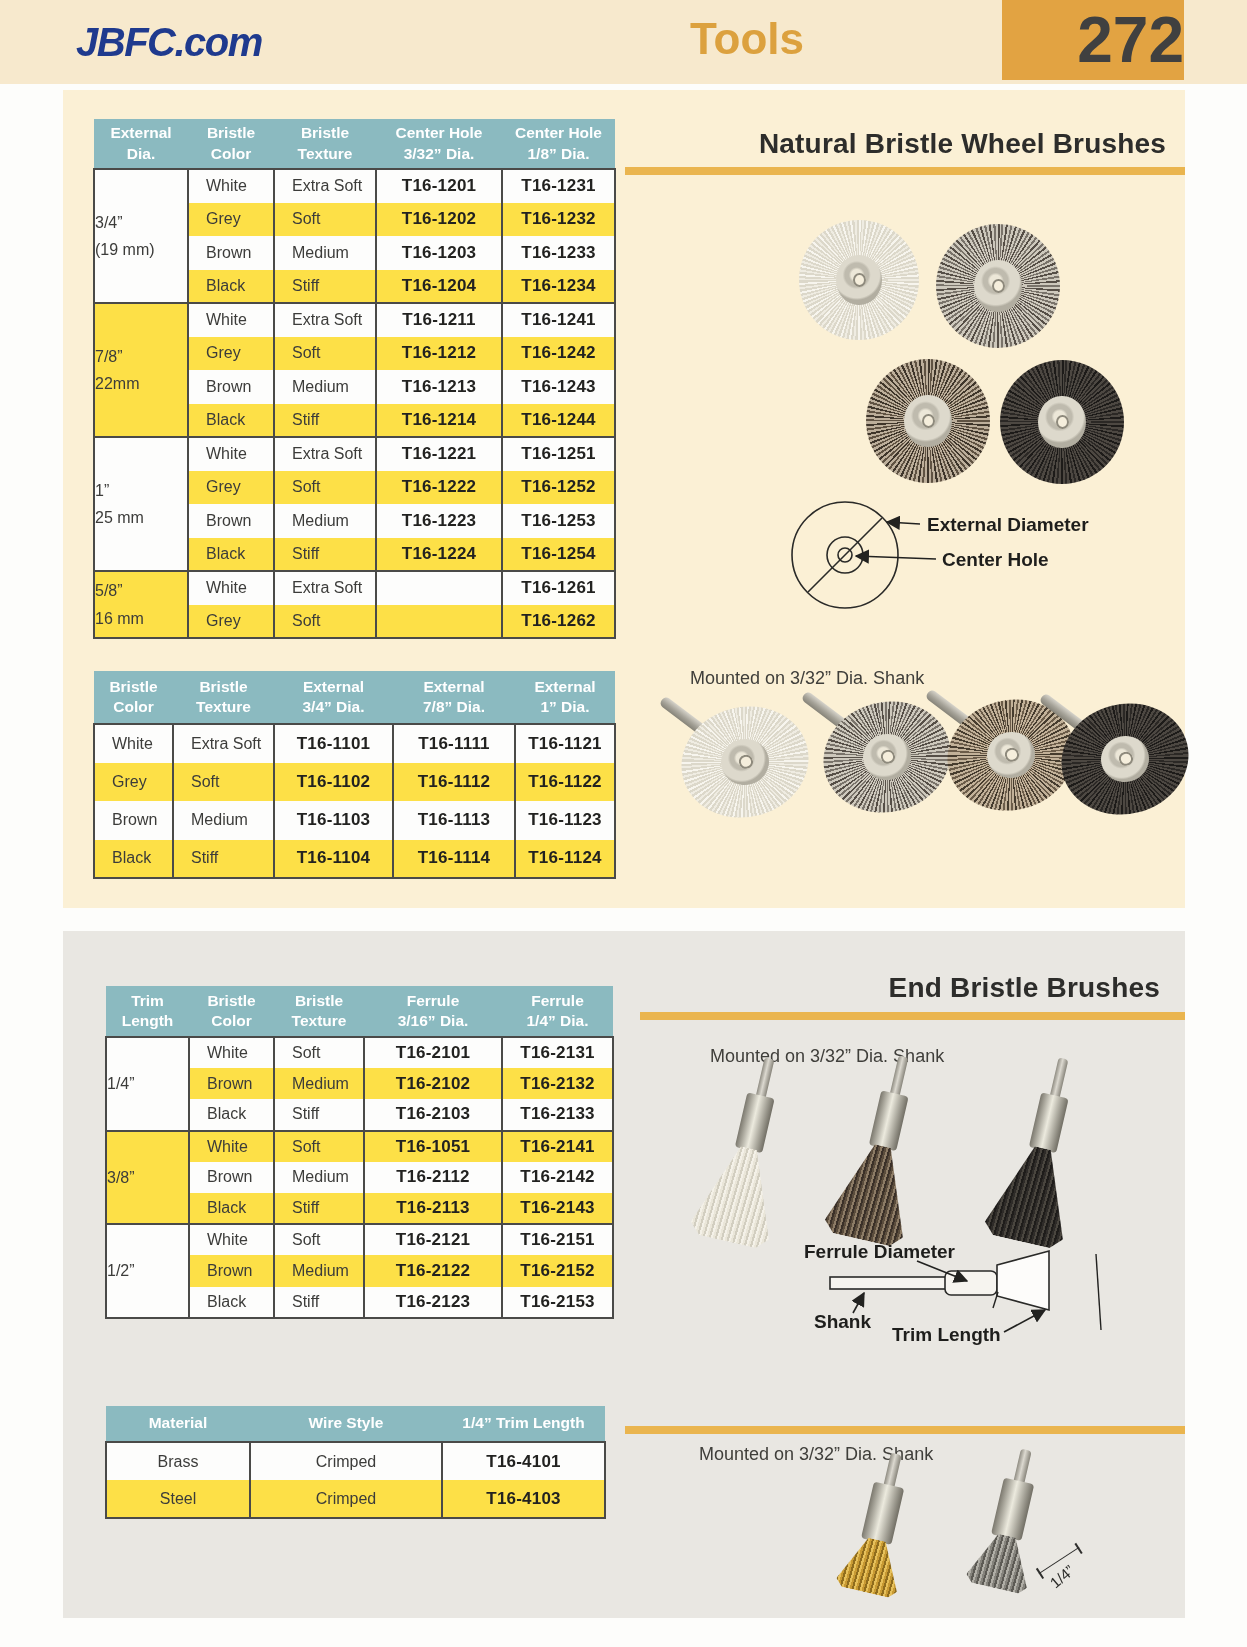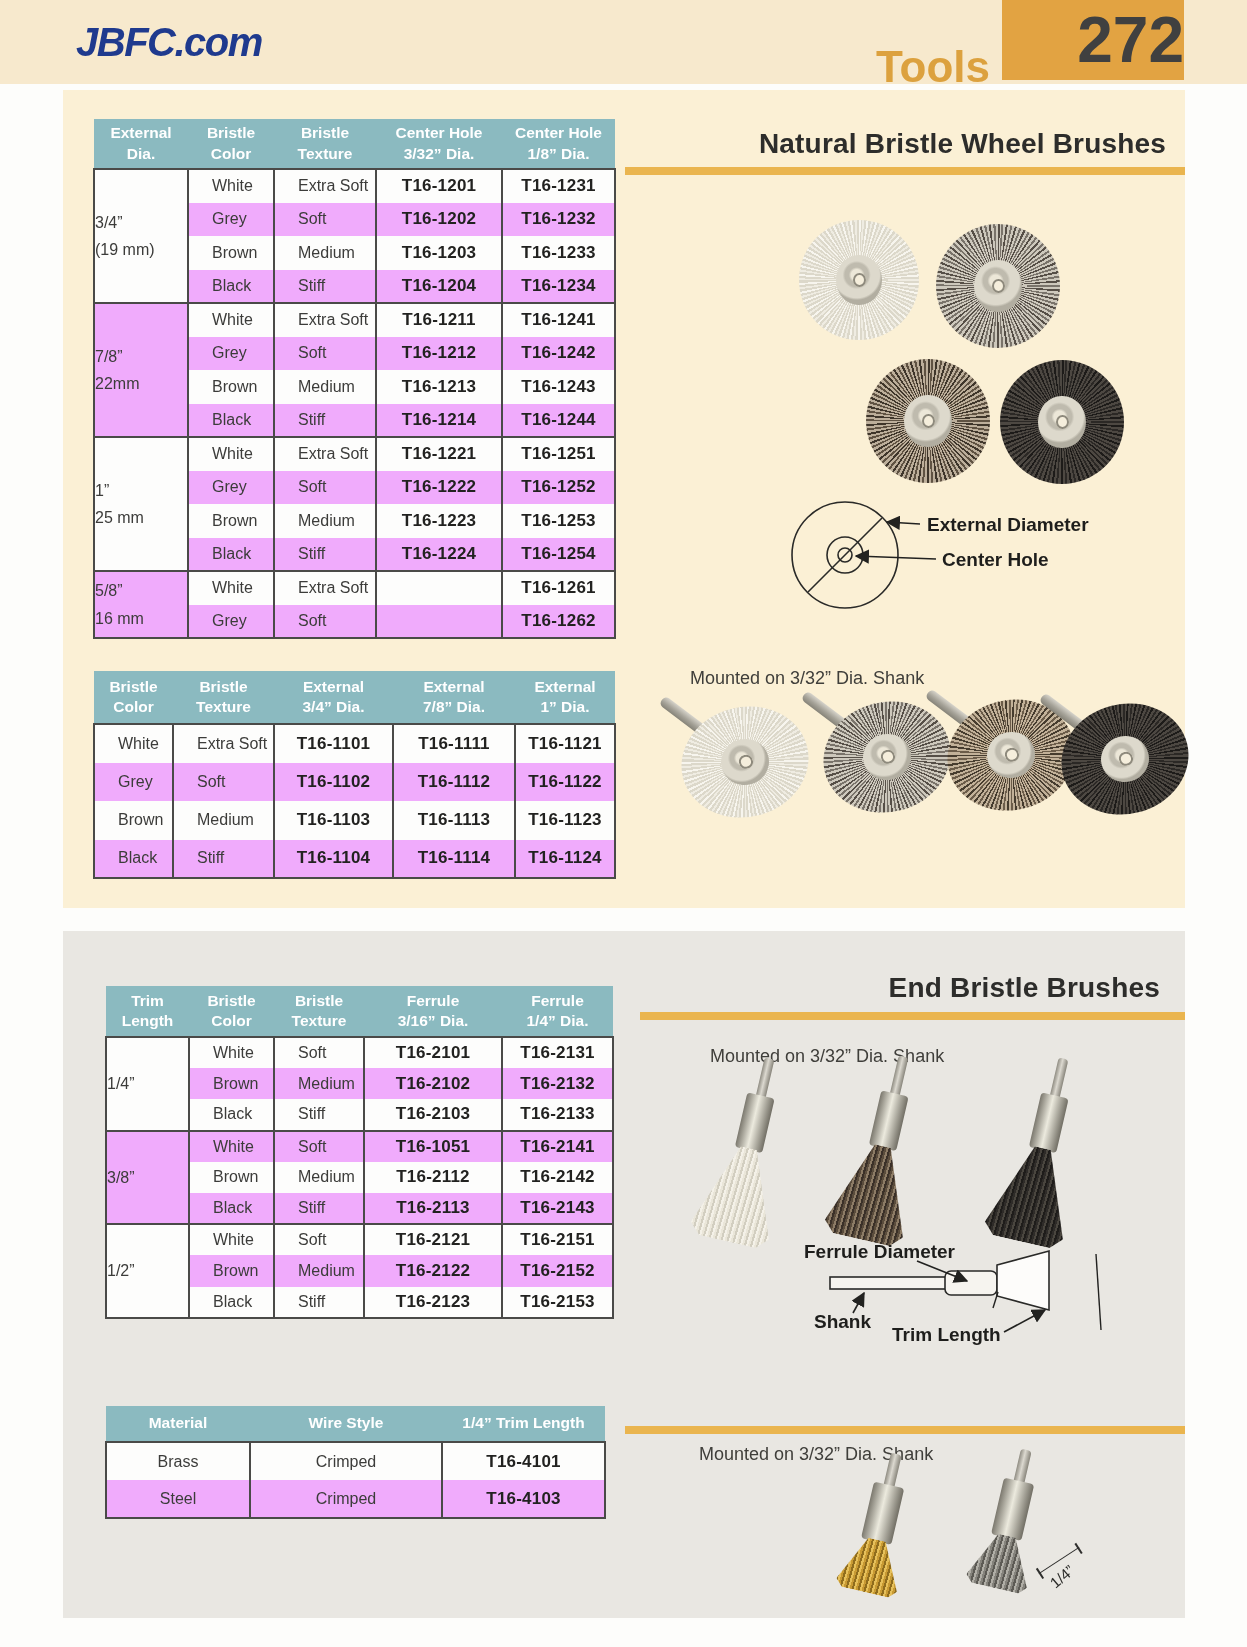--- a/index.html
+++ b/index.html
@@ -3,43 +3,43 @@
 <meta charset="utf-8">
 <style>
   * { margin:0; padding:0; box-sizing:border-box; }
   body { font-family:"Liberation Sans",sans-serif; background:#ffffff; }
   #page { position:relative; width:1247px; height:1647px; background:#fdfdfb; overflow:hidden; }
 
   
   .band { position:absolute; left:0; top:0; width:1247px; height:84px; background:#f7e9cd; }
   .logo { position:absolute; left:76px; top:20px; font-size:40px; font-weight:bold; font-style:italic;
           color:#1f3a8e; letter-spacing:-1.5px; }
-  .tools { position:absolute; left:690px; top:14px; width:300px; text-align:right;
-           font-size:44px; font-weight:bold; color:#dca13e;margin-top:28px; }
+  .tools { position:absolute; left:690px; top:14px; width:300px; 
+           font-size:44px; font-weight:bold; color:#dca13e; }
   .pagebox { position:absolute; left:1002px; top:0; width:182px; height:80px; background:#e2a342; text-align:center; }
   .pagenum { font-size:64px; font-weight:bold; color:#404040; line-height:80px;text-align:right; }
 
   
   .panel-top { position:absolute; left:63px; top:90px; width:1122px; height:818px; background:#fbf0d5; }
   .panel-bottom { position:absolute; left:63px; top:931px; width:1122px; height:687px; background:#e9e7e2; }
 
   .sec-title { position:absolute; font-size:28px; font-weight:bold; color:#2d2d2b; letter-spacing:.2px; }
   .gold-rule { position:absolute; height:8px; background:#eab54f; }
   .note { position:absolute; font-size:18px; color:#3f3e3a; }
 
   
   table { border-collapse:collapse; table-layout:fixed; position:absolute; background:transparent; }
   th { background:#8bbac0; color:#ffffff; font-weight:bold; font-size:15.5px; line-height:1.3;
        white-space:pre-line; text-align:center; vertical-align:middle; padding:4px 2px; }
   tbody { border:2px solid #4a4a48; }
   td { border-left:2px solid #4a4a48; font-size:16px; color:#3c3c3a; vertical-align:middle; background:#fdfdfc; padding:0; }
   tr.gstart td { border-top:2px solid #4a4a48; }
-  td.alt { background:#f0abfc; }
+  td.alt { background:#fde047; }
   .gc { text-align:left; white-space:pre-line; line-height:1.7; }
-  .tc { text-align:left; padding-left:23px; }
+  .tc { text-align:left; padding-left:17px; }
   .cc { text-align:center; }
   .pn { text-align:center; font-weight:bold; font-size:17px; color:#222220; letter-spacing:.2px; }
   .t1 th { height:50px; } .t1 td { height:33.5px; }
   .t2 th { height:53px; } .t2 td { height:38.5px; }
   .t3 th { height:51px; } .t3 td { height:31.2px; }
   .t4 th { height:36px; } .t4 td { height:38px; }
 
   
   .wheel, .mwb .disk {
     background: repeating-conic-gradient(from 3deg,

